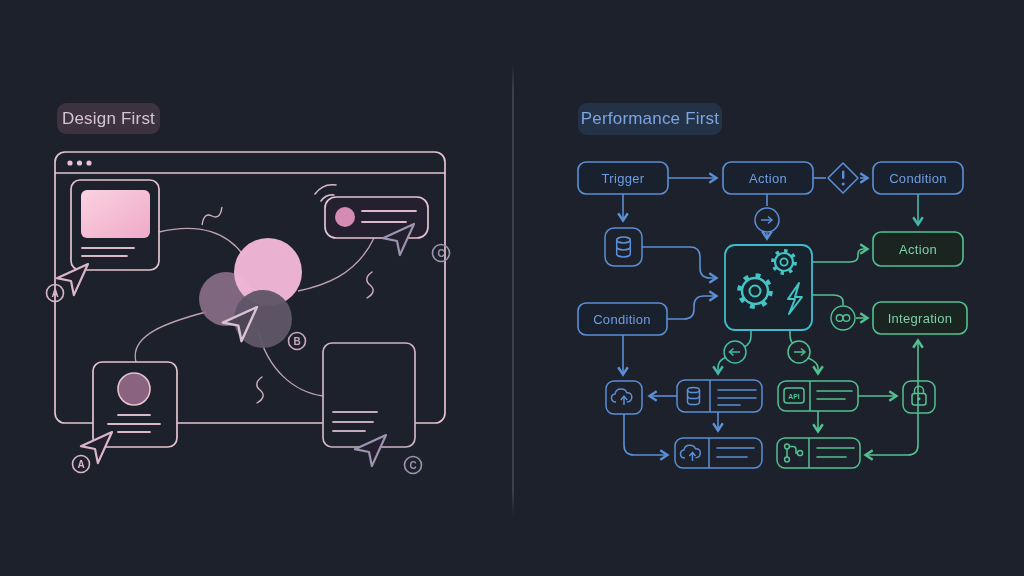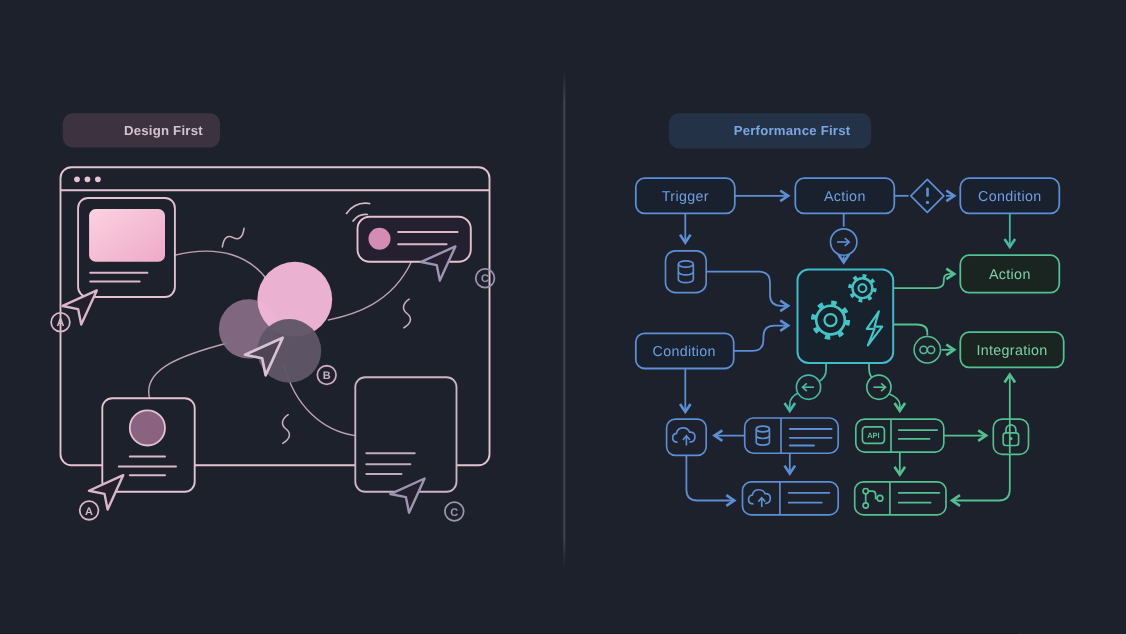--- a/index.html
+++ b/index.html
@@ -3,28 +3,28 @@
 <meta charset="utf-8">
 <style>
   html,body{margin:0;padding:0;background:#14161d;}
   .stage{
     position:relative;width:1024px;height:576px;overflow:hidden;
     background:#1d212b;
     font-family:"Liberation Sans", sans-serif;
   }
   .badge{
     position:absolute;display:flex;align-items:center;justify-content:center;
-    border-radius:9px;font-size:12px;font-weight:700;letter-spacing:.2px;padding-left:40px;
+    border-radius:9px;font-size:17px;font-weight:400;letter-spacing:.2px;
   }
   .badge:after{
     content:"";position:absolute;left:6px;bottom:-5px;width:12px;height:12px;
     transform:rotate(45deg);border-radius:2px;background:inherit;z-index:-1;
   }
   .badge-design{left:57px;top:103px;width:103px;height:31px;background:#3d3240;color:#d6c3d0;}
-  .badge-perf{left:608px;top:103px;width:144px;height:32px;background:#243248;color:#7ba6e0;}
+  .badge-perf{left:578px;top:103px;width:144px;height:32px;background:#243248;color:#7ba6e0;}
   .divider{
     position:absolute;left:512px;top:64px;width:1.5px;height:452px;
     background:linear-gradient(to bottom, rgba(58,66,80,0) 0%, #3a4250 6%, #3a4250 94%, rgba(58,66,80,0) 100%);
   }
   svg{position:absolute;top:0;}
   .panel-left{left:0;}
   .panel-right{left:512px;}
   svg text{font-family:"Liberation Sans", sans-serif;}
   .node-label{font-size:13px;letter-spacing:.3px;}
   .t-blue{fill:#6f9fe2;}

